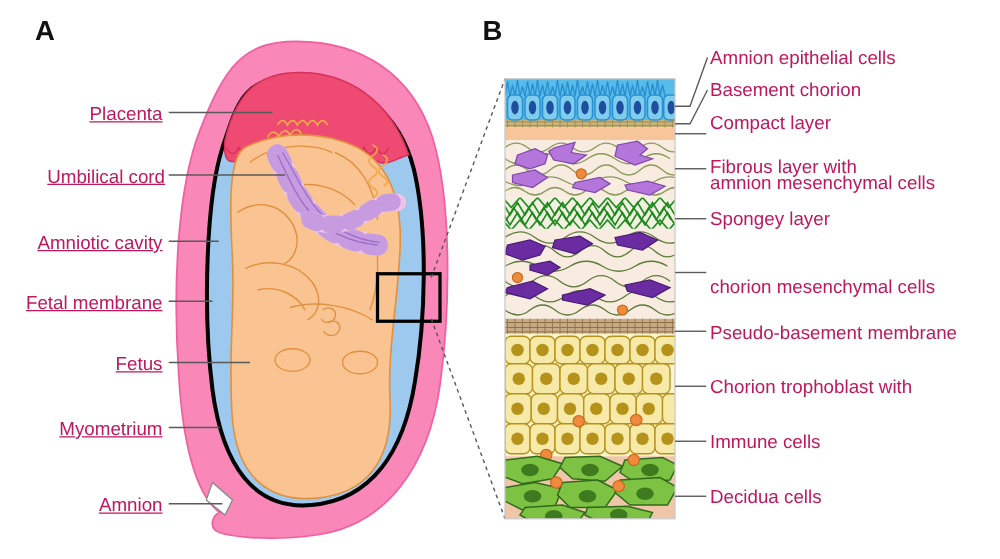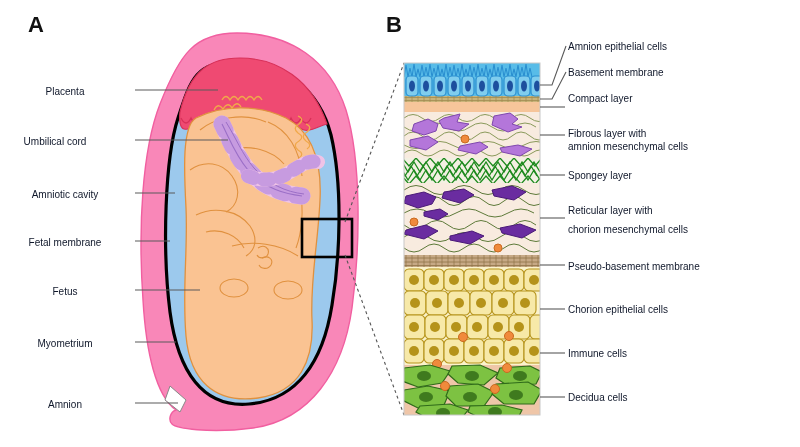--- a/index.html
+++ b/index.html
@@ -3,55 +3,54 @@
 <meta charset="utf-8">
 <style>
   html,body{margin:0;padding:0;background:#ffffff;}
   body{width:800px;height:447px;position:relative;overflow:hidden;
        font-family:"Liberation Sans",sans-serif;color:#1a1a1a;}
   .stage{position:absolute;left:0;top:0;width:800px;height:447px;}
   .panel-letter{position:absolute;font-size:22px;font-weight:bold;color:#111;line-height:1;}
   #letter-a{left:28px;top:14px;}
   #letter-b{left:386px;top:14px;}
 
-  .lbl{position:absolute;font-size:10px;line-height:17px;color:#0f172a;white-space:nowrap;}
-  .lbl-right{text-align:center;}
+  .lbl{position:absolute;font-size:15px;line-height:17px;color:#be185d;white-space:nowrap;}
+  .lbl-right{text-align:right;text-decoration:underline;}
   .lbl-left{text-align:left;}
 
   svg{display:block;}
   .leader{stroke:#5a5a5a;stroke-width:1.1;fill:none;}
   .dashline{stroke:#555;stroke-width:1.1;fill:none;stroke-dasharray:3 3;}
   .callout{fill:none;stroke:#000;stroke-width:2.6;}
 </style>
 </head>
 <body>
 
 <div class="stage">
 
   <div class="panel-letter" id="letter-a">A</div>
   <div class="panel-letter" id="letter-b">B</div>
 
   <div class="lbl lbl-right" style="left:0;width:130px;top:83px;">Placenta</div>
-  <div class="lbl lbl-right" style="left:0;width:110px;top:133px;">Umbilical cord</div>
+  <div class="lbl lbl-right" style="left:0;width:132px;top:133px;">Umbilical cord</div>
   <div class="lbl lbl-right" style="left:0;width:130px;top:186px;">Amniotic cavity</div>
   <div class="lbl lbl-right" style="left:0;width:130px;top:234px;">Fetal membrane</div>
   <div class="lbl lbl-right" style="left:0;width:130px;top:283px;">Fetus</div>
   <div class="lbl lbl-right" style="left:0;width:130px;top:335px;">Myometrium</div>
   <div class="lbl lbl-right" style="left:0;width:130px;top:396px;">Amnion</div>
 
   <div class="lbl lbl-left" style="left:568px;top:38px;">Amnion epithelial cells</div>
-  <div class="lbl lbl-left" style="left:568px;top:64px;">Basement membrane</div>
+  <div class="lbl lbl-left" style="left:568px;top:64px;">Basement chorion</div>
   <div class="lbl lbl-left" style="left:568px;top:90px;">Compact layer</div>
   <div class="lbl lbl-left" style="left:568px;top:125px;">Fibrous layer with</div>
   <div class="lbl lbl-left" style="left:568px;top:138px;">amnion mesenchymal cells</div>
   <div class="lbl lbl-left" style="left:568px;top:167px;">Spongey layer</div>
-  <div class="lbl lbl-left" style="left:568px;top:202px;">Reticular layer with</div>
   <div class="lbl lbl-left" style="left:568px;top:221px;">chorion mesenchymal cells</div>
   <div class="lbl lbl-left" style="left:568px;top:258px;">Pseudo-basement membrane</div>
-  <div class="lbl lbl-left" style="left:568px;top:301px;">Chorion epithelial cells</div>
+  <div class="lbl lbl-left" style="left:568px;top:301px;">Chorion trophoblast with</div>
   <div class="lbl lbl-left" style="left:568px;top:345px;">Immune cells</div>
   <div class="lbl lbl-left" style="left:568px;top:389px;">Decidua cells</div>
 
   <svg width="800" height="447" viewBox="0 0 800 447" style="position:absolute;left:0;top:0;">
     <defs>
       <clipPath id="clipB">
           <rect x="404" y="63" width="136" height="352"></rect>
         </clipPath>
       <clipPath id="clipFibrous">
           <rect x="404" y="104" width="136" height="54"></rect>

